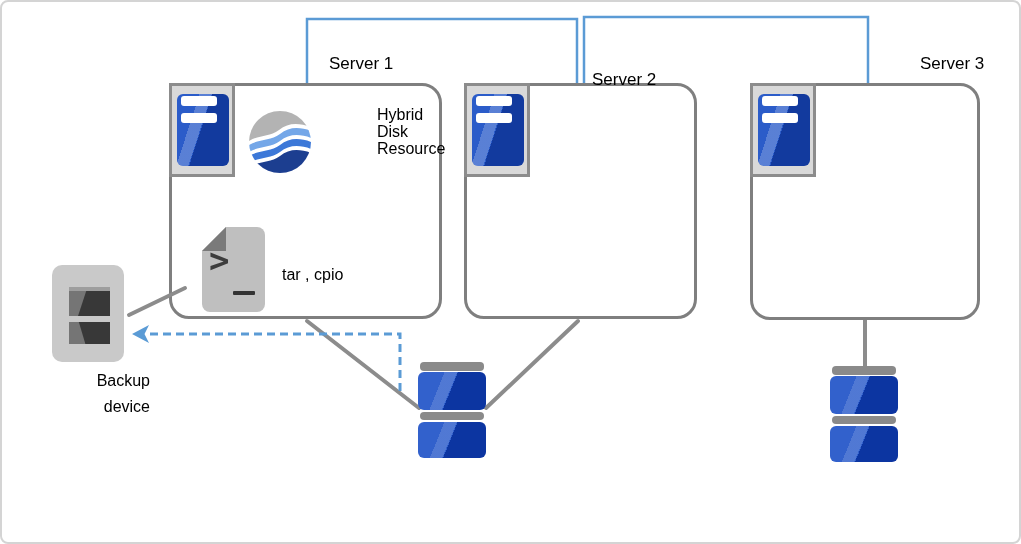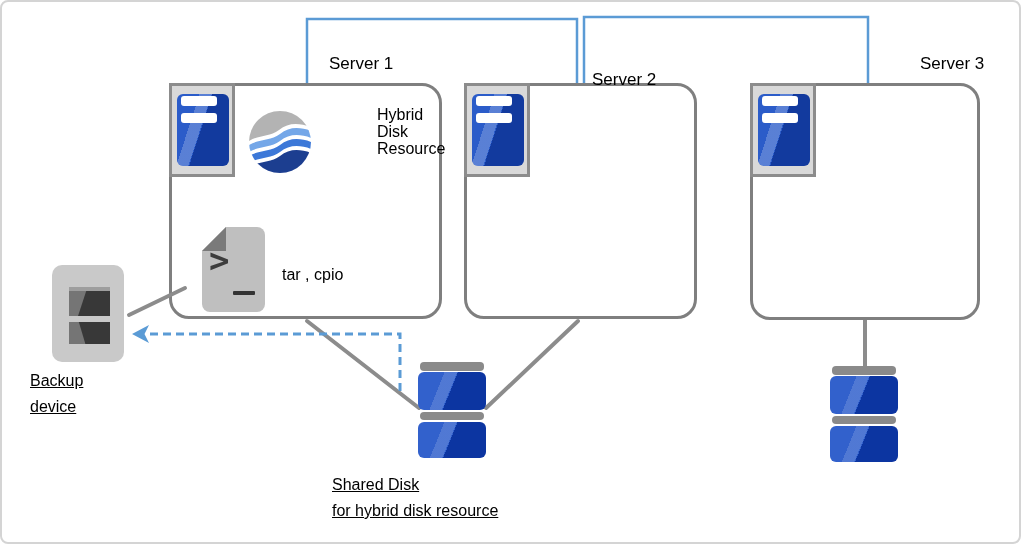--- a/index.html
+++ b/index.html
@@ -10,21 +10,21 @@
     border:2px solid #d4d4d4; border-radius:8px;
     font-family:"Liberation Sans", sans-serif;
     color:#000; overflow:hidden;
   }
   svg.layer { position:absolute; left:0; top:0; width:1021px; height:544px; }
   #connector-layer { z-index:1; }
   #overlay-layer { z-index:3; pointer-events:none; }
 
   .label { position:absolute; font-size:16px; color:#000; white-space:pre-line; z-index:4; }
   .server-label { font-size:17px; white-space:nowrap; }
-  .centered { text-align:left; line-height:26px;text-decoration:underline; }
+  .centered { text-align:right; line-height:26px; }
 
   
   .server-box {
     position:absolute; background:#ffffff;
     border:3px solid #7f7f7f; border-radius:20px; z-index:2;
   }
   #server1-box { left:167px; top:81px; width:273px; height:236px; }
   #server2-box { left:462px; top:81px; width:233px; height:236px; }
   #server3-box { left:748px; top:81px; width:230px; height:237px; }
 
@@ -205,22 +205,20 @@
   </div>
   <div class="label centered" id="backup-label">Backup
 device</div>
 
   <div class="disk-stack" id="shared-disk-icon">
     <div class="cap"></div>
     <div class="block b1"></div>
     <div class="mid"></div>
     <div class="block b2"></div>
   </div>
-  <div class="label centered" id="shared-disk-label">Shared Disk
-for hybrid disk resource</div>
 
   <div class="disk-stack" id="hybrid-disk-icon">
     <div class="cap"></div>
     <div class="block b1"></div>
     <div class="mid"></div>
     <div class="block b2"></div>
   </div>
 
   <svg class="layer" id="overlay-layer">
     <line x1="183" y1="286" x2="127" y2="313" stroke="#8c8c8c" stroke-width="4" stroke-linecap="round"></line>

